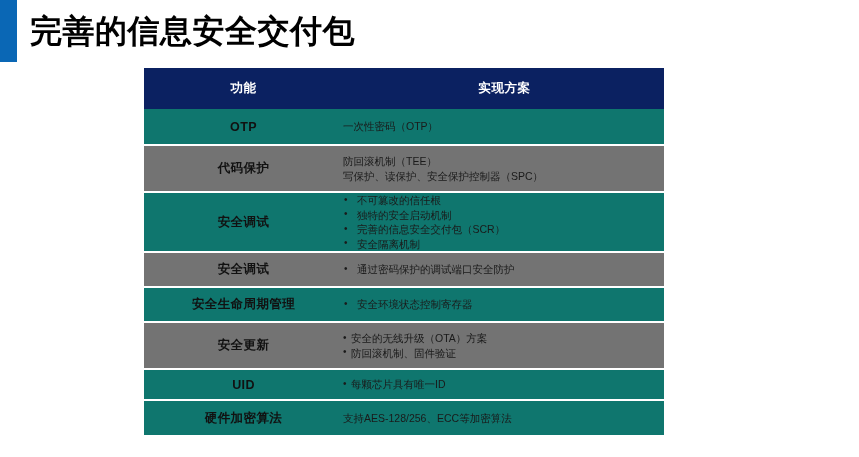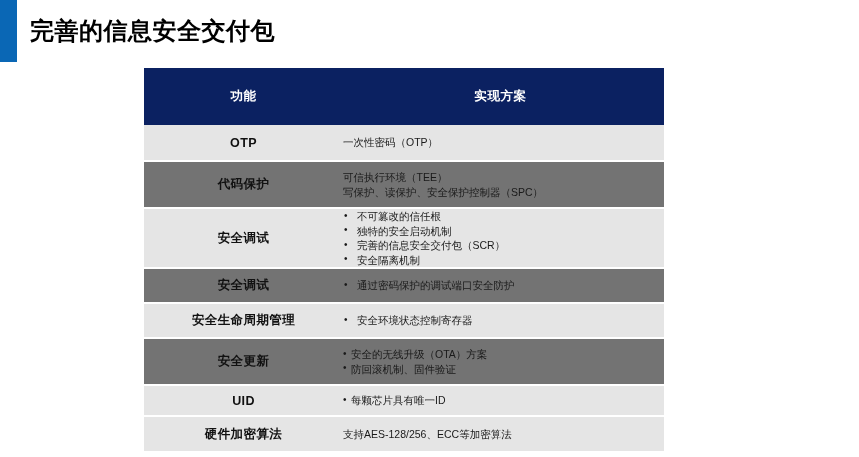--- a/index.html
+++ b/index.html
@@ -24,21 +24,21 @@
     width: 17px;
     height: 62px;
     background: #0a67b5;
   }
 
   
   #page-title {
     position: absolute;
     left: 30px;
     top: 9px;
-    font-size: 24px;
+    font-size: 32px;
     font-weight: bold;
     letter-spacing: 0.5px;
     line-height: 44px;
     color: #000000;
     white-space: nowrap;
   }
 
   
   #spec-table {
     position: absolute;
@@ -51,33 +51,33 @@
   #spec-table col.c-feature { width: 199px; }
   #spec-table col.c-solution { width: 321px; }
 
   #spec-table th {
     background: #0b2161;
     color: #ffffff;
     font-size: 12.5px;
     font-weight: bold;
     text-align: center;
     height: 41px;
-    padding: 8px;
+    padding: 0;
     border: none;
     letter-spacing: 0.6px;
   }
   #spec-table th.sol-head { padding-left: 2px; }
 
   #spec-table td {
     padding: 0;
     border: none;
     vertical-align: middle;
   }
 
-  tr.shade-a td { background: #e5e5e5; }
+  tr.shade-a td { background: #0f766e; }
   tr.shade-b td { background: #737373; }
 
   td.feature {
     text-align: center;
     font-size: 12.5px;
     font-weight: bold;
     color: #111111;
     letter-spacing: 0.4px;
     border-right: 2px solid #ffffff;
   }
@@ -162,21 +162,21 @@
     <tr class="shade-a r-otp">
       <td class="feature">OTP</td>
       <td class="solution">
         <div class="line">一次性密码（OTP）</div>
       </td>
     </tr>
 
     <tr class="shade-b r-code">
       <td class="feature">代码保护</td>
       <td class="solution">
-        <div class="line">可信执行环境（TEE）</div>
+        <div class="line">防回滚机制（TEE）</div>
         <div class="line">写保护、读保护、安全保护控制器（SPC）</div>
       </td>
     </tr>
 
     <tr class="shade-a r-boot">
       <td class="feature">安全调试</td>
       <td class="solution">
         <ul class="wide-bullets">
           <li>不可篡改的信任根</li>
           <li> 独特的安全启动机制</li>

